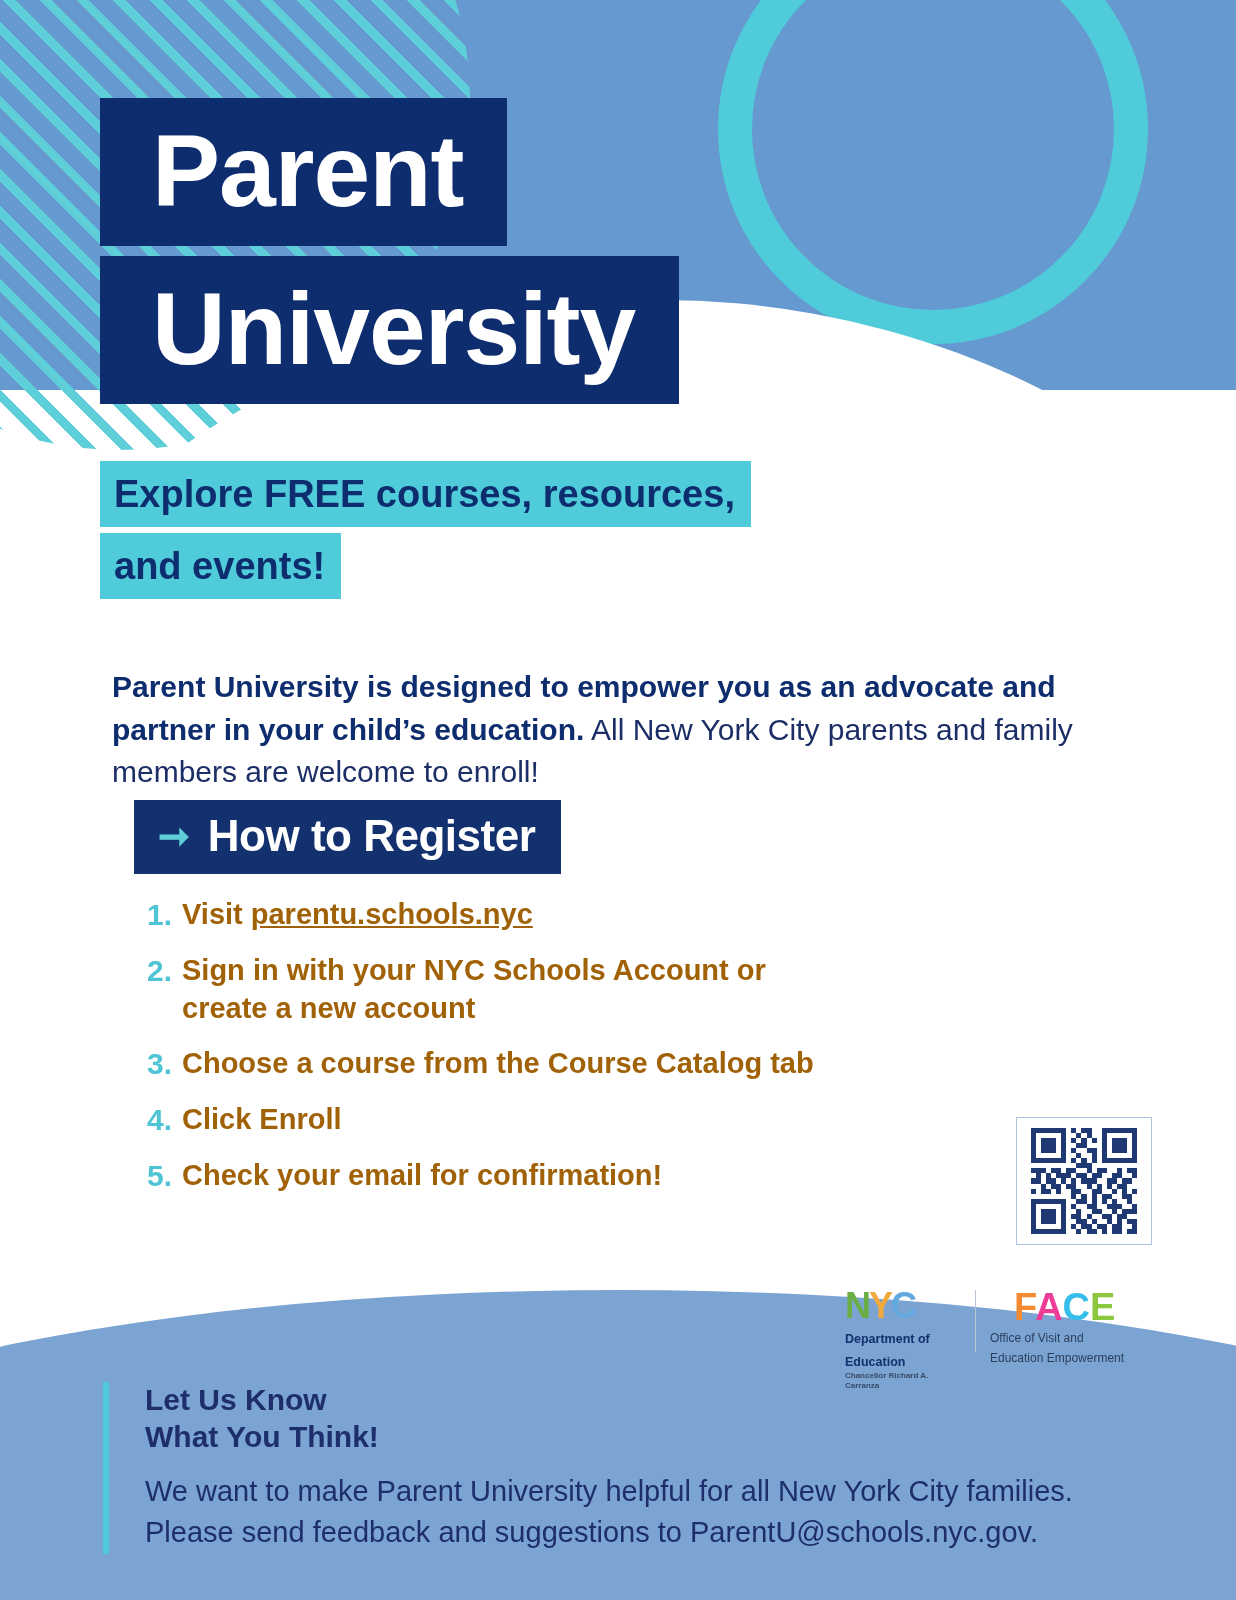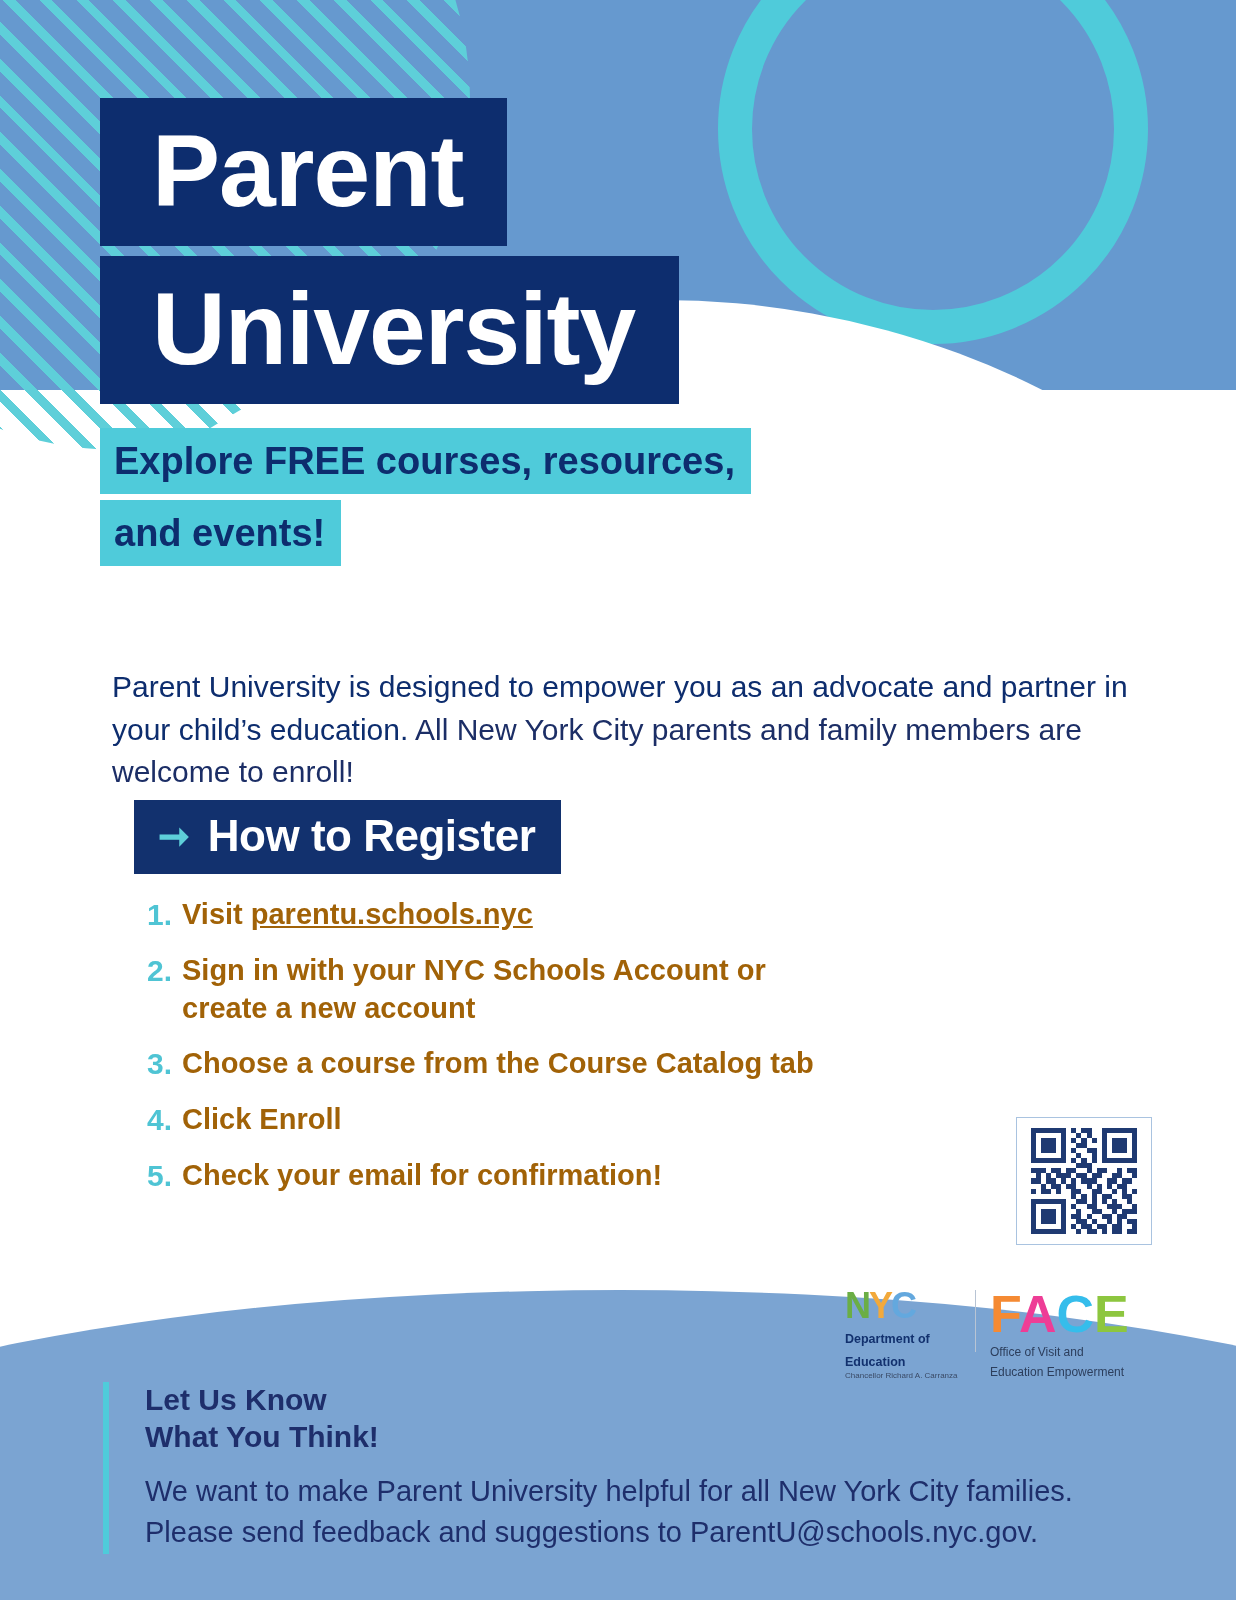--- a/index.html
+++ b/index.html
@@ -101,21 +101,21 @@
   }
   .title-2 {
     position: absolute;
     left: 100px; top: 256px;
     padding: 22px 44px 24px 52px;
   }
 
   
   .subtitle {
     position: absolute;
-    left: 100px; top: 428px;
+    left: 100px; top: 461px;
     width: 1000px;
   }
   .sub-line {
     display: table;
     background: #4FCBDA;
     color: #0D2D6E;
     font-weight: 700;
     font-size: 38px;
     line-height: 1.0;
     padding: 14px 16px 14px 14px;
@@ -125,21 +125,21 @@
 
   
   .body-para {
     position: absolute;
     left: 112px; top: 636px;
     width: 1030px;
     font-size: 30px;
     line-height: 1.42;
     color: #1C2E66;
   }
-  .body-para b { font-weight: 400; color: #0D2D6E; }
+  .body-para b { font-weight: 700; color: #0D2D6E; }
 
   
   .htr {
     position: absolute;
     left: 134px; top: 800px;
     background: #12316E;
     padding: 14px 26px 16px 24px;
     display: inline-flex;
     align-items: center;
     gap: 18px;
@@ -223,37 +223,38 @@
   .nyc-word .c { color: #63A8DE; }
   .nyc-sub {
     color: #12316E;
     font-weight: 700;
     font-size: 12.5px;
     line-height: 1.16;
     margin-top: 8px;
   }
   .nyc-chan {
     color: #3A4A66;
-    font-weight: 400;
+    font-weight: 700;
     font-size: 8px;
     line-height: 1.2;
     margin-top: 2px;
   }
   .logo-div {
     width: 1px;
     height: 62px;
     background: #B8C4D4;
     margin-top: 2px;
   }
   .face-logo { width: 160px; }
   .face-word {
-    font-size: 52px;
+    font-size: 38px;
     font-weight: 700;
     letter-spacing: 0px;
     line-height: 1;
+    margin-left: 24px;
   }
   .face-word .f { color: #F58A33; }
   .face-word .a { color: #EE3D96; }
   .face-word .cc { color: #35BDEB; }
   .face-word .e { color: #8DC63F; }
   .face-sub {
     color: #2C3E5C;
     font-weight: 400;
     font-size: 12px;
     line-height: 1.22;

